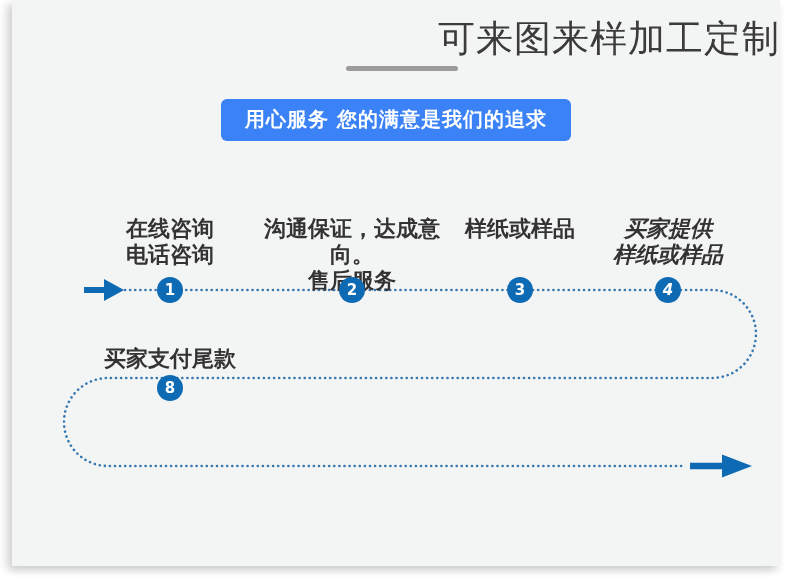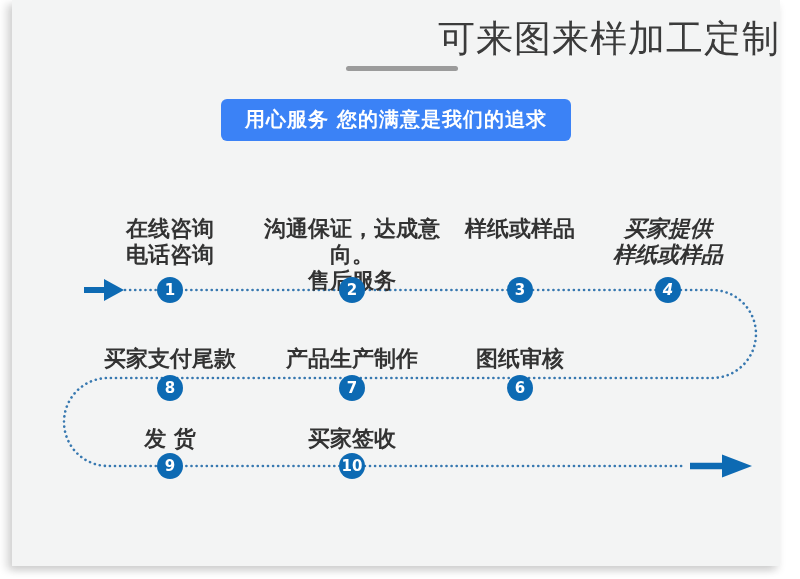--- a/index.html
+++ b/index.html
@@ -143,31 +143,15 @@
   <div class="step r1 c4">
     <div class="lbl">买家提供
 样纸或样品</div>
     <div class="num">4</div>
   </div>
 
   <div class="step r2 c1">
     <div class="lbl">买家支付尾款</div>
     <div class="num">8</div>
   </div>
-  <div class="step r2 c2">
-    <div class="lbl">产品生产制作</div>
-    <div class="num">7</div>
-  </div>
-  <div class="step r2 c3">
-    <div class="lbl">图纸审核</div>
-    <div class="num">6</div>
-  </div>
 
-  <div class="step r3 c1">
-    <div class="lbl">发 货</div>
-    <div class="num">9</div>
-  </div>
-  <div class="step r3 c2">
-    <div class="lbl">买家签收</div>
-    <div class="num">10</div>
-  </div>
 
 </div>
 
 </body></html>

